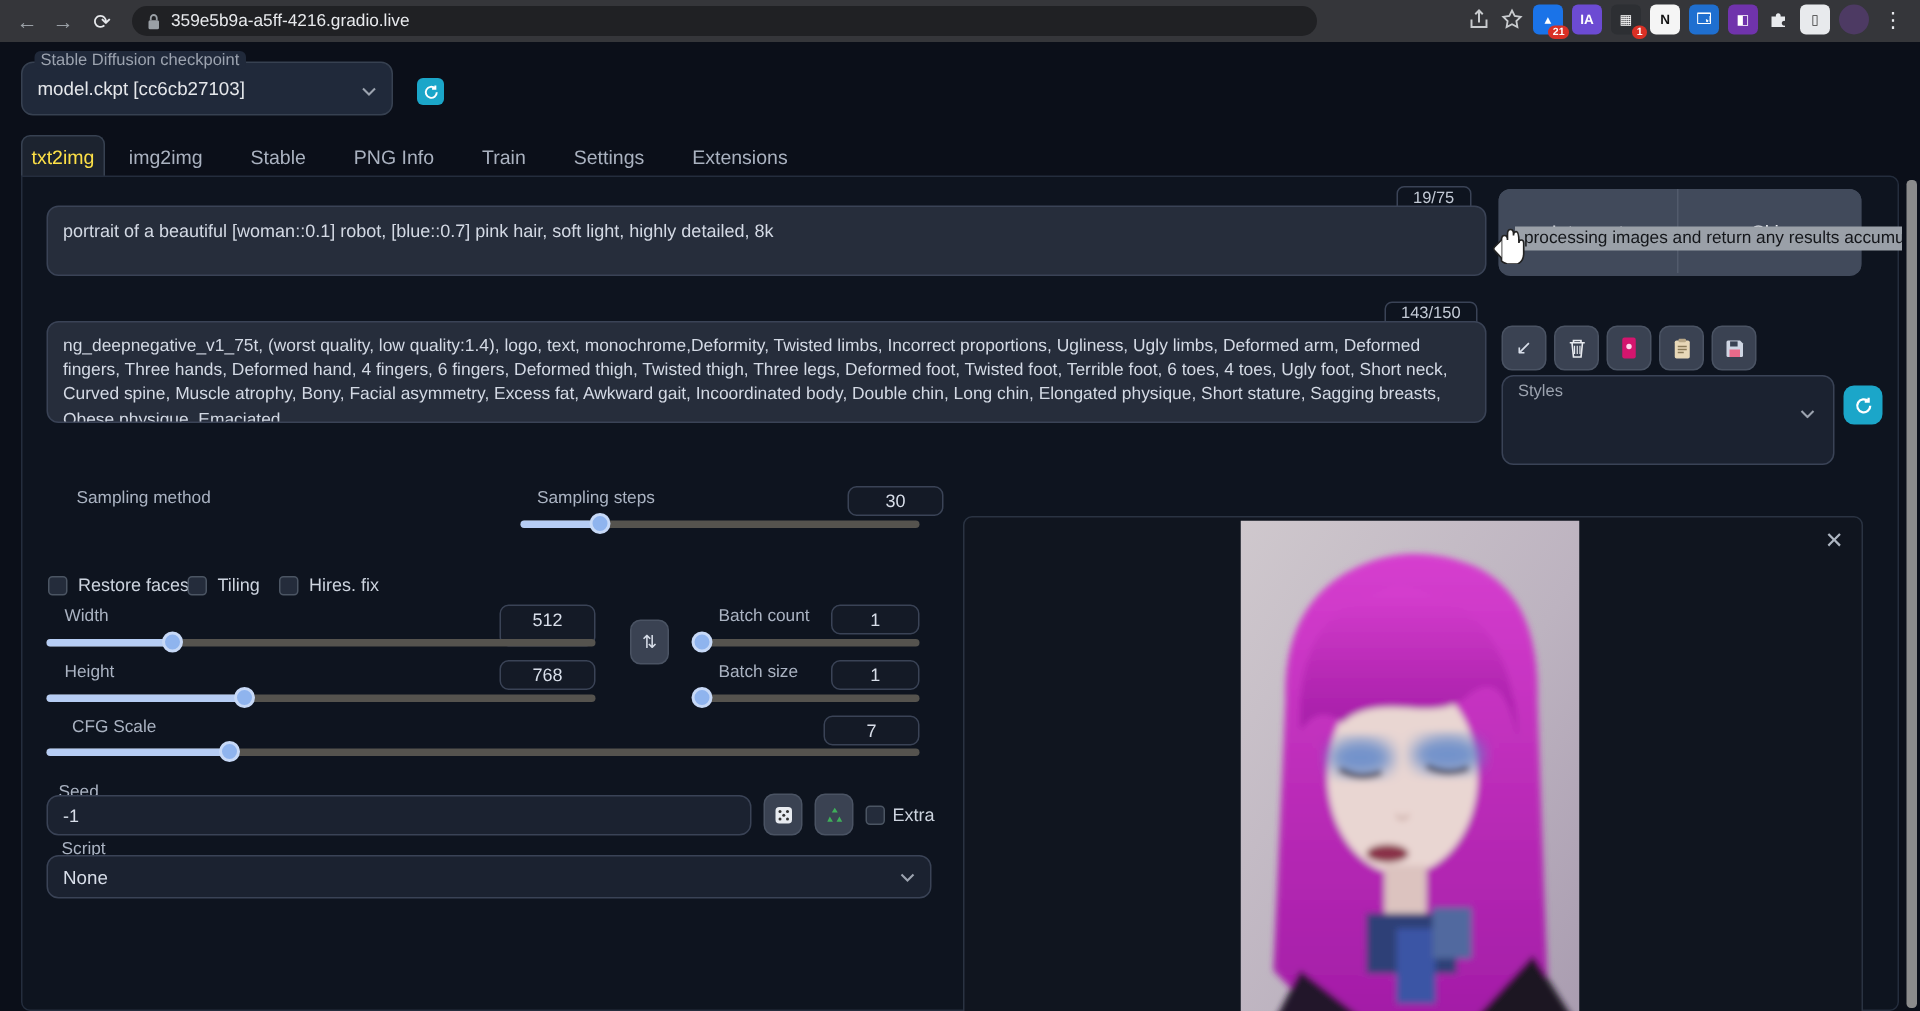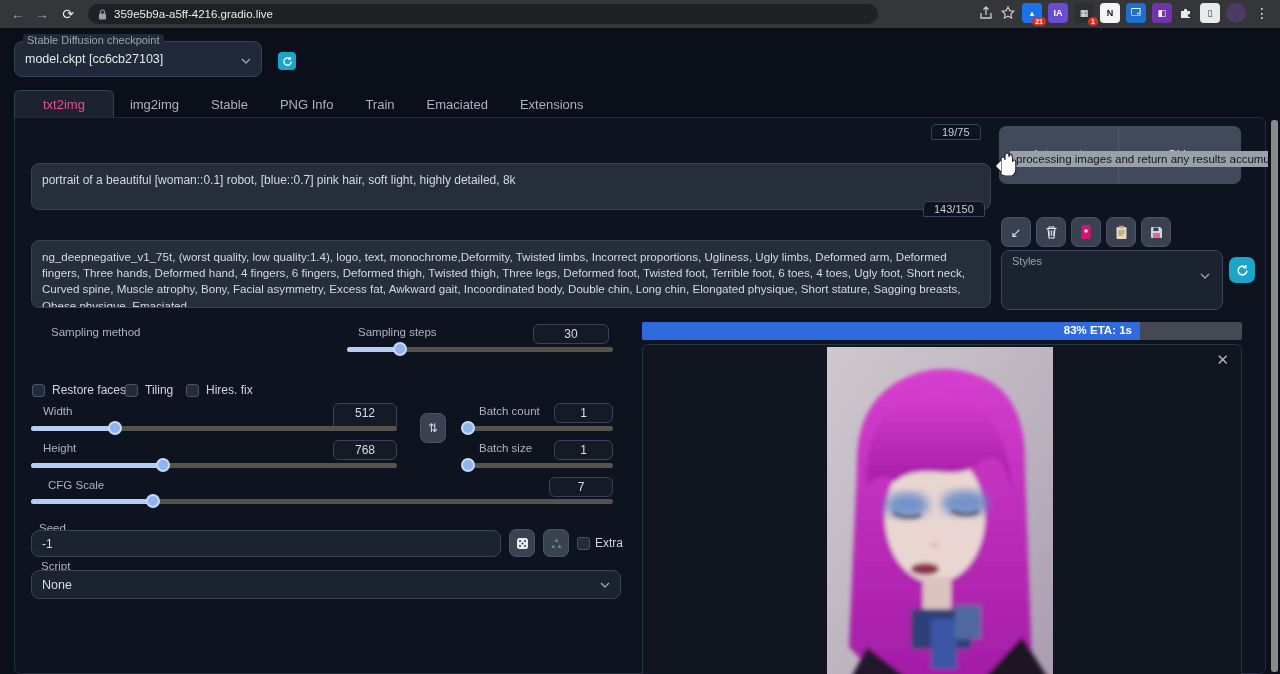--- a/index.html
+++ b/index.html
@@ -30,29 +30,29 @@
   .ckpt { position:absolute; left:14px; top:13px; width:248px; height:36px; background:#20293a;
     border:1px solid #374151; border-radius:8px; padding:3px 10px; }
   .ckpt .blabel { position:absolute; top:-8px; left:8px; background:#20293a; padding:0 4px; border-radius:4px; }
   .ckpt .val { margin-top:7px; font-size:12.5px; }
   .iconbtn-blue { position:absolute; width:18px; height:18px; background:#1ba6c9; border-radius:4px;
     display:flex; align-items:center; justify-content:center; cursor:pointer; }
 
   
   .tabs { position:absolute; left:14px; top:62px; height:28px; display:flex; gap:0; align-items:flex-end; }
   .tab { color:#aab2c0; font-size:13px; padding:6px 16px; cursor:pointer; }
-  .tab.active { color:#ec4899; background:#1c232f; border:1px solid #374151; border-bottom:none;
-    border-radius:6px 6px 0 0; padding:6px 28px; }
+  .tab.active { color:#fde047; background:#1c232f; border:1px solid #374151; border-bottom:none;
+    border-radius:6px 6px 0 0; padding:6px 6px; }
 
   .content { position:absolute; left:14px; top:89px; width:1252px; height:557px; background:#0e141f;
     border:1px solid #242d3d; border-radius:0 6px 6px 6px; }
 
   
   .ta { position:absolute; background:#262d3b; border:1px solid #3a4356; border-radius:8px;
-    color:#d3d9e4; font-size:12px; padding:8px 10px; line-height:1.45; overflow:hidden; white-space:pre-wrap;margin-top:26px; }
+    color:#d3d9e4; font-size:12px; padding:8px 10px; line-height:1.45; overflow:hidden; white-space:pre-wrap; }
   .counter { position:absolute; background:#0e141f; border:1px solid #3a4356; border-radius:5px 5px 0 0;
     color:#c3cad6; font-size:11px; padding:1px 10px; }
   .ctl-label { position:absolute; color:#aab3c2; font-size:11.5px; }
   .chipv { position:absolute; background:#141a26; border:1px solid #3a4356; border-radius:6px;
     color:#d8dee9; font-size:12px; text-align:center; line-height:18px; }
   .track { position:absolute; height:5px; background:#55534e; border-radius:3px; }
   .fill { position:absolute; left:0; top:0; height:5px; background:#b6cdf4; border-radius:3px; }
   .thumb { position:absolute; top:-5px; width:14px; height:14px; border-radius:50%; background:#8fb4ee;
     border:2px solid #c7d9f7; }
   .cb { position:absolute; width:13px; height:13px; background:#242c3b; border:1px solid #4b5563; border-radius:3px; }
@@ -134,21 +134,21 @@
         <path d="M10 6 a4 4 0 1 1-1.2-2.8 M9 1 v2.4 h-2.4" fill="none" stroke="#fff" stroke-width="1.4"></path>
       </svg>
   </div>
 
   <div class="tabs">
     <div class="tab active">txt2img</div>
     <div class="tab">img2img</div>
     <div class="tab">Stable</div>
     <div class="tab">PNG Info</div>
     <div class="tab">Train</div>
-    <div class="tab">Emaciated</div>
+    <div class="tab">Settings</div>
     <div class="tab">Extensions</div>
   </div>
 
   <div class="content">
 
     <div class="counter" style="left:916px;top:6px">19/75</div>
     <div class="ta" style="left:16px;top:19px;width:960px;height:47px">portrait of a beautiful [woman::0.1] robot, [blue::0.7] pink hair, soft light, highly detailed, 8k</div>
 
     <div class="counter" style="left:908px;top:83px">143/150</div>
     <div class="ta" style="left:16px;top:96px;width:960px;height:68px;font-size:11.6px;line-height:1.4">ng_deepnegative_v1_75t, (worst quality, low quality:1.4), logo, text, monochrome,Deformity, Twisted limbs, Incorrect proportions, Ugliness, Ugly limbs, Deformed arm, Deformed fingers, Three hands, Deformed hand, 4 fingers, 6 fingers, Deformed thigh, Twisted thigh, Three legs, Deformed foot, Twisted foot, Terrible foot, 6 toes, 4 toes, Ugly foot, Short neck, Curved spine, Muscle atrophy, Bony, Facial asymmetry, Excess fat, Awkward gait, Incoordinated body, Double chin, Long chin, Elongated physique, Short stature, Sagging breasts, Obese physique, Emaciated,</div>
@@ -196,21 +196,21 @@
     </div>
     <div class="iconbtn-blue" style="left:1214px;top:139px;width:26px;height:26px;border-radius:7px">
       <svg width="13" height="13" viewBox="0 0 12 12">
           <path d="M10 6 a4 4 0 1 1-1.2-2.8 M9 1 v2.4 h-2.4" fill="none" stroke="#fff" stroke-width="1.4"></path>
         </svg>
     </div>
 
     <span class="ctl-label" style="left:36px;top:208px">Sampling method</span>
 
     <span class="ctl-label" style="left:343px;top:208px">Sampling steps</span>
-    <div class="chipv" style="left:518px;top:206px;width:76px;height:20px">30</div>
+    <div class="chipv" style="left:550px;top:206px;width:64px;height:20px">30</div>
     <div class="track" style="left:332px;top:229px;width:266px">
       <div class="fill" style="width: 20%;"></div>
       <div class="thumb" style="left: calc(20% - 7px);"></div>
     </div>
 
     <div class="cb" style="left:17px;top:266px"></div>
     <span class="cb-label" style="left:37px;top:265px">Restore faces</span>
     <div class="cb" style="left:110px;top:266px"></div>
     <span class="cb-label" style="left:130px;top:265px">Tiling</span>
     <div class="cb" style="left:171px;top:266px"></div>
@@ -278,25 +278,20 @@
     <span class="cb-label" style="left:580px;top:418px">Extra</span>
 
     <span class="ctl-label" style="left:26px;top:442px">Script</span>
     <div class="dd" style="left:16px;top:452px;width:590px;height:29px">
       <span>None</span>
       <svg width="10" height="6" viewBox="0 0 10 6">
         <path d="M1 1 L5 5 L9 1" fill="none" stroke="#9ca3af" stroke-width="1.4"></path>
         </svg>
     </div>
 
-    <div class="progress">
-      <div class="pfill" style="width: 83%;">
-        <span class="ptext">83% ETA: 1s</span>
-      </div>
-    </div>
 
     <div class="gallery">
       <span class="closex">✕</span>
 
       <svg class="abs" style="left:184px;top:2px" width="226" height="339" viewBox="0 0 226 339">
         <defs>
           <linearGradient id="bgG" x1="0" y1="0" x2="1" y2="1">
             <stop offset="0" stop-color="#cfc8cd"></stop>
               <stop offset="0.55" stop-color="#bdb3c0"></stop>
               <stop offset="1" stop-color="#a99cb0"></stop>

